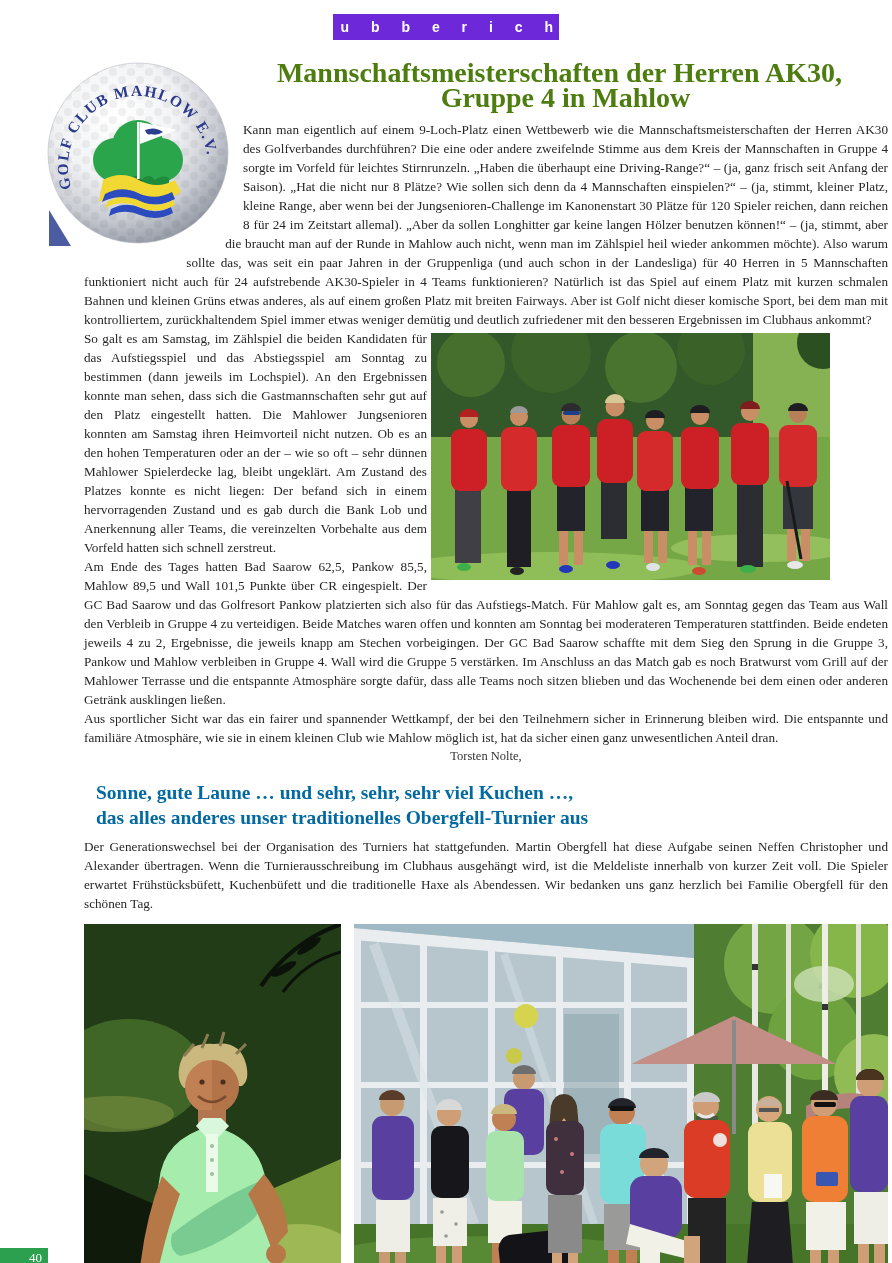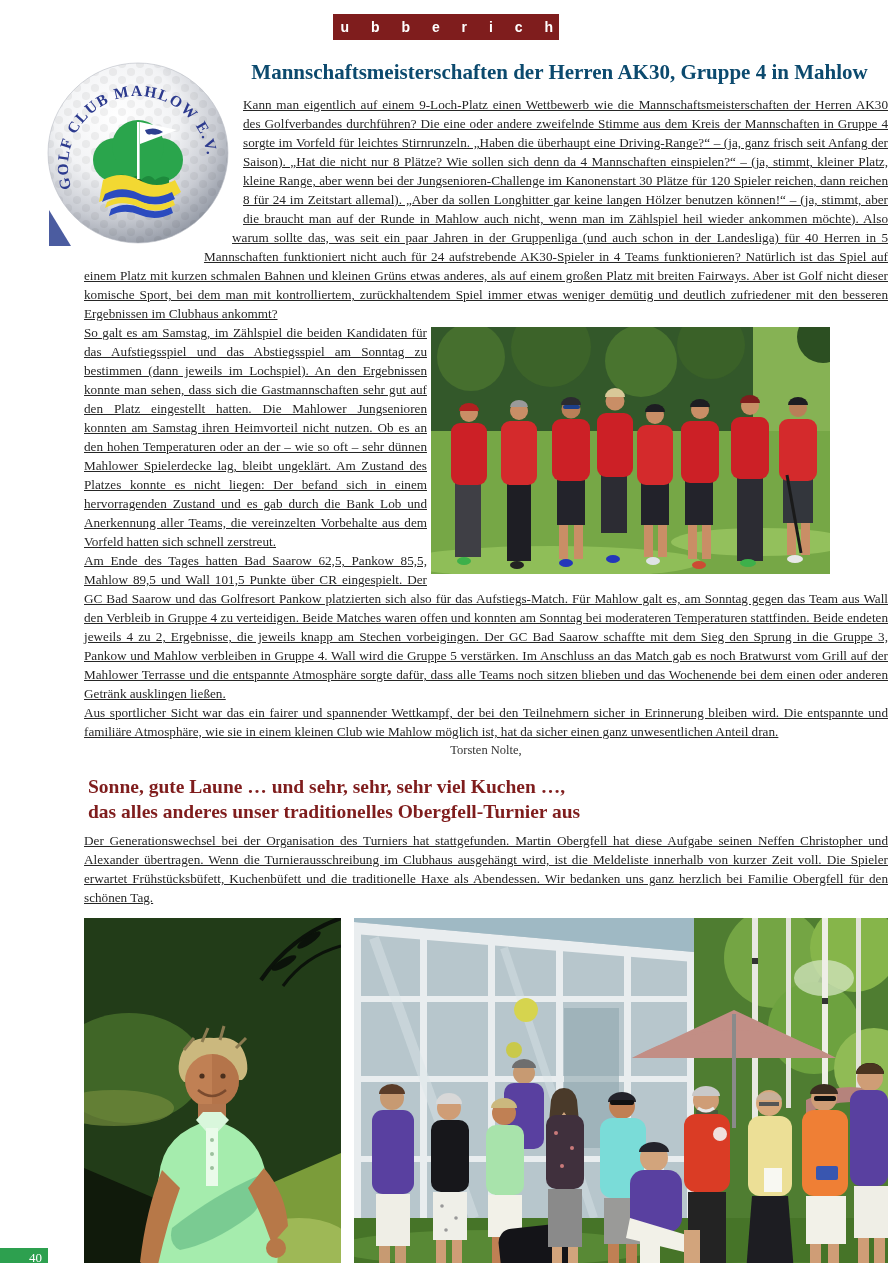--- a/index.html
+++ b/index.html
@@ -1,27 +1,27 @@
 <!DOCTYPE html>
 <html lang="de"><head>
 <meta charset="utf-8">
 <style>
   html,body{margin:0;padding:0;background:#ffffff;}
   body{width:892px;height:1263px;position:relative;font-family:"Liberation Serif","DejaVu Serif",serif;color:#262626;overflow:hidden;}
-  .header-box{width:226px;height:26px;margin:14px auto 0 auto;background:#7f1d1d;display:flex;align-items:center;justify-content:center;}
+  .header-box{width:226px;height:26px;margin:14px auto 0 auto;background:#6d28d9;display:flex;align-items:center;justify-content:center;}
   .header-box span{color:#ffffff;font-family:"Liberation Sans","DejaVu Sans",sans-serif;font-weight:bold;font-size:14px;letter-spacing:9px;padding-left:9px;white-space:nowrap;}
   .content{margin:20px 4px 0 84px;width:804px;}
   .ball-float{float:left;width:186px;height:186px;margin:0 12px 8px -39px;shape-outside:circle(50% at 50% 50%);shape-margin:10px;}
-  h1.a1-title{font-size:21px;line-height:25px;color:#0c4a6e;text-align:center;margin:2px 0 10px 0;font-weight:bold;}
-  p.body-text{font-size:13.2px;line-height:19px;text-align:justify;margin:0;color:#262626;text-decoration:underline;}
+  h1.a1-title{font-size:28px;line-height:25px;color:#4d7c0f;text-align:center;margin:2px 0 10px 0;font-weight:bold;}
+  p.body-text{font-size:13.2px;line-height:19px;text-align:justify;margin:0;color:#262626;}
   .team-photo-float{float:right;width:399px;height:247px;margin:4px 58px 14px 4px;}
   .byline{text-align:center;margin-top:2px;}
   .byline .name{font-size:12.5px;color:#333;}
   .byline .cap{font-size:10.8px;line-height:14px;color:#3a3a3a;}
-  h2.a2-title{font-size:19.5px;line-height:25px;color:#7f1d1d;margin:16px 0 7px 4px;font-weight:bold;}
+  h2.a2-title{font-size:19.5px;line-height:25px;color:#0369a1;margin:16px 0 7px 12px;font-weight:bold;}
   .photo-row{display:flex;gap:13px;margin-top:11px;}
   .photo-row svg{display:block;}
   .page-num{position:absolute;left:0;top:1248px;width:48px;height:20px;background:#2da04f;color:#ffffff;font-size:13px;display:flex;align-items:center;justify-content:flex-end;padding-right:6px;box-sizing:border-box;}
   svg{shape-rendering:auto;}
   .clearfix::after{content:"";display:block;clear:both;}
 </style>
 </head>
 <body>
 
 <div class="header-box">

